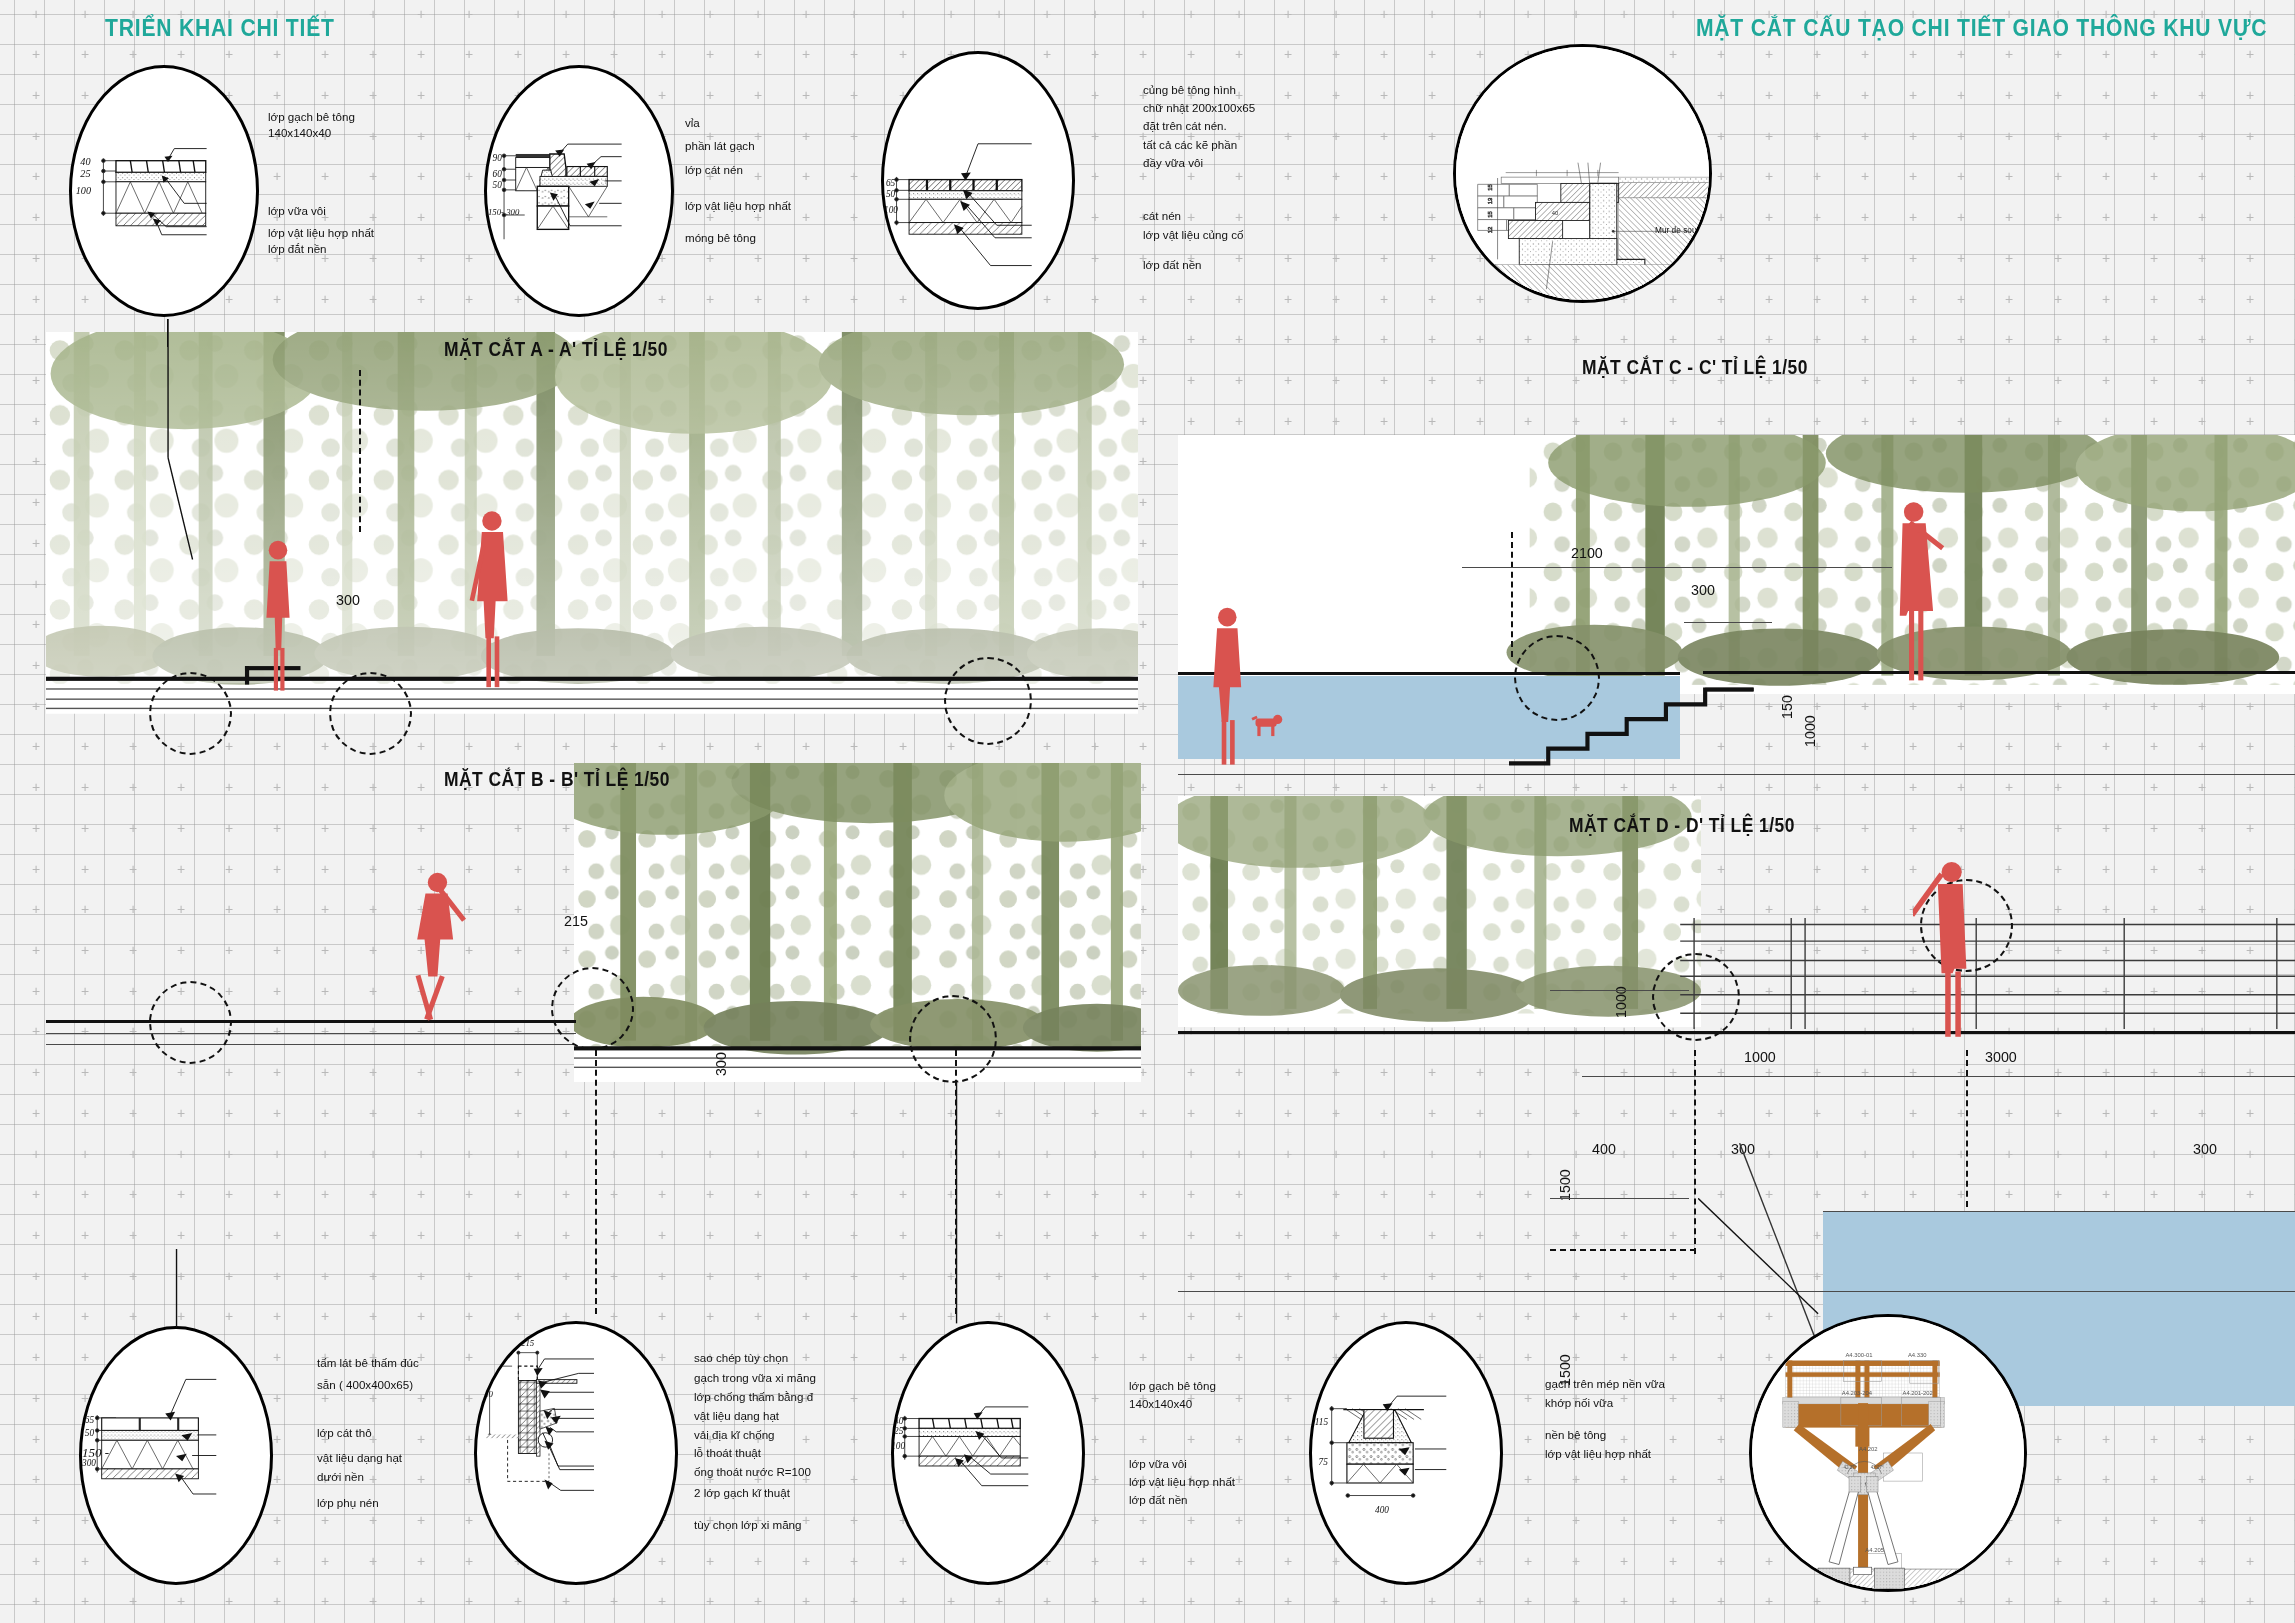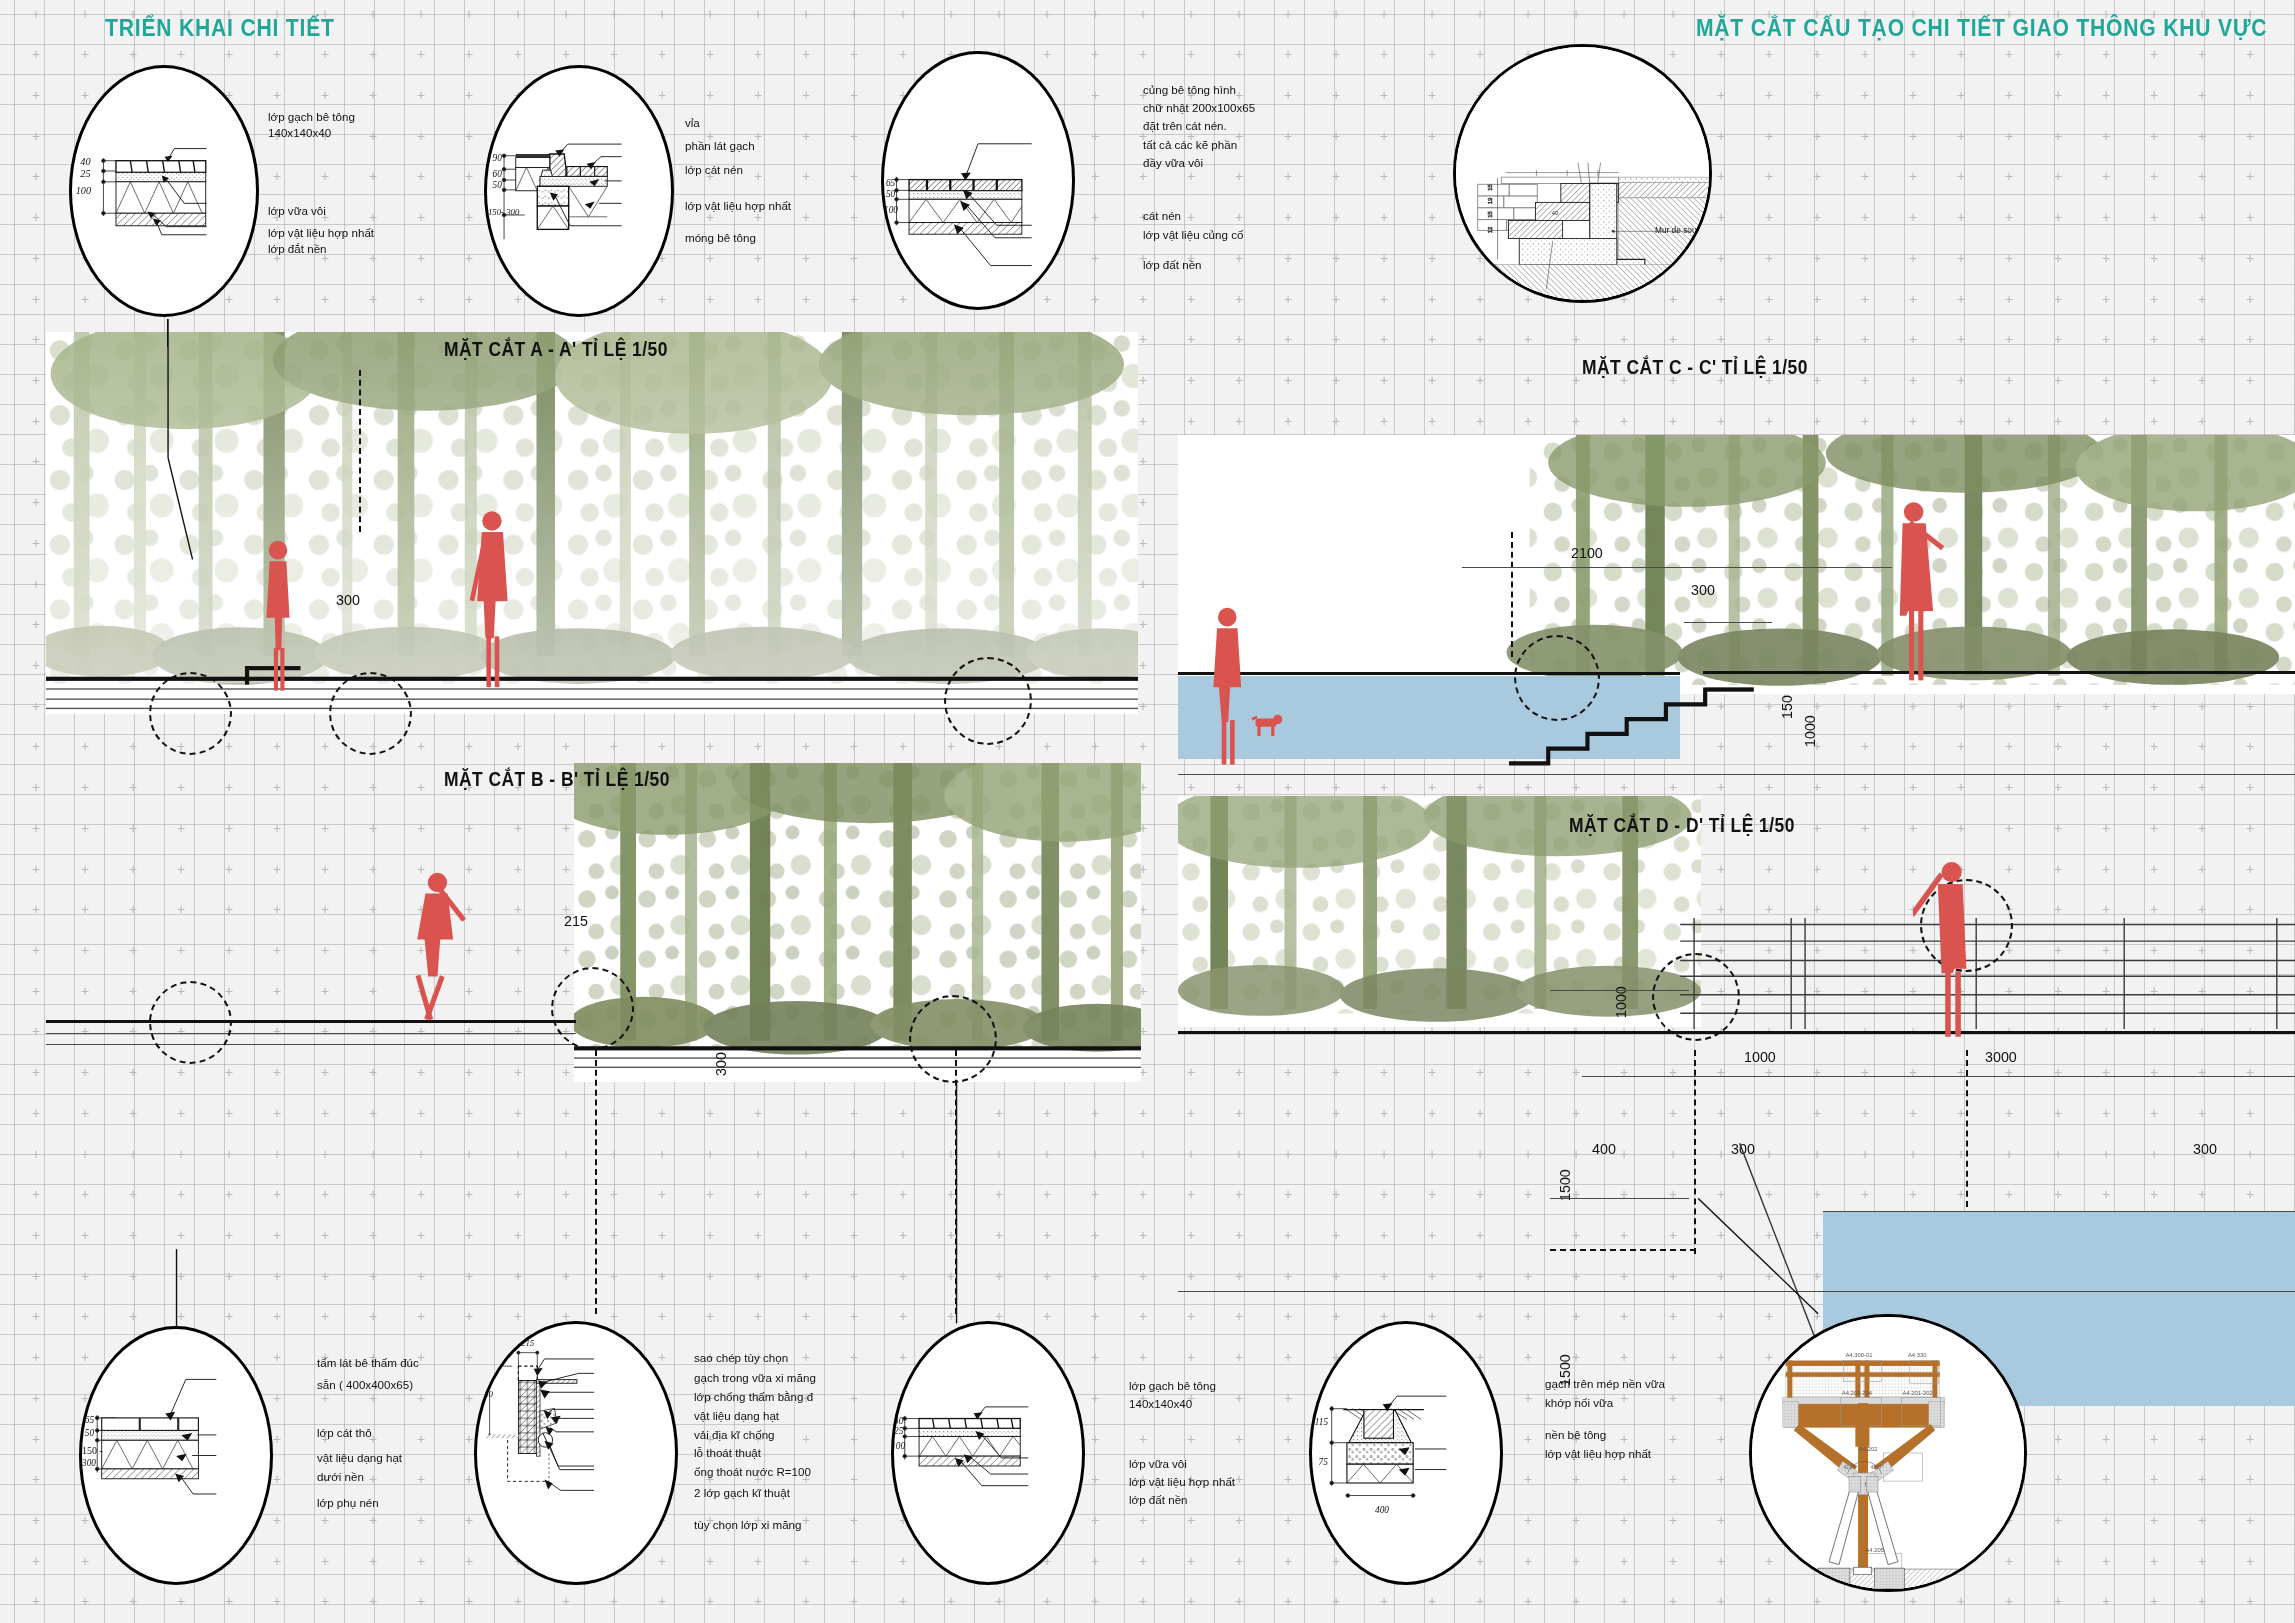--- a/index.html
+++ b/index.html
@@ -2686,21 +2686,21 @@
       </g>
       <g fill="#111">
         <path d="M186,186 l22,-4 l-10,20 z"></path>
         <path d="M246,230 l-24,5 l14,12 z"></path>
         <path d="M234,276 l-24,5 l14,12 z"></path>
         <path d="M208,320 l20,6 l-12,14 z"></path>
       </g>
     </svg>
     <div class="dim" style="position:absolute; left:2.8px; top:86px; font-size:9.3px; font-style:italic; font-family:'Liberation Serif',serif;">65</div>
     <div class="dim" style="position:absolute; left:2.8px; top:99px; font-size:9.3px; font-style:italic; font-family:'Liberation Serif',serif;">50</div>
-    <div class="dim" style="position:absolute; left:0px; top:116px; font-size:10px; font-family:'Liberation Serif',serif;">150 -</div>
+    <div class="dim" style="position:absolute; left:0px; top:116px; font-size:13px; font-style:italic; font-family:'Liberation Serif',serif;">150 -</div>
     <div class="dim" style="position:absolute; left:0px; top:129px; font-size:9.3px; font-style:italic; font-family:'Liberation Serif',serif;">300</div>
   </div>
   <div class="callout-label" style="left:317px; top:1356px;">tấm lát bê thấm đúc</div>
   <div class="callout-label" style="left:317px; top:1378px;">sẵn ( 400x400x65)</div>
   <div class="callout-label" style="left:317px; top:1426px;">lớp cát thô</div>
   <div class="callout-label" style="left:317px; top:1451px;">vật liệu dạng hạt</div>
   <div class="callout-label" style="left:317px; top:1470px;">dưới nền</div>
   <div class="callout-label" style="left:317px; top:1496px;">lớp phụ nén</div>
   <svg class="panel" style="left:157px; top:1249px; width:28px; height:83px;" viewBox="0 0 60 180">
     <path d="M42,0 L42,170" stroke="#111" stroke-width="3" fill="none"></path>

